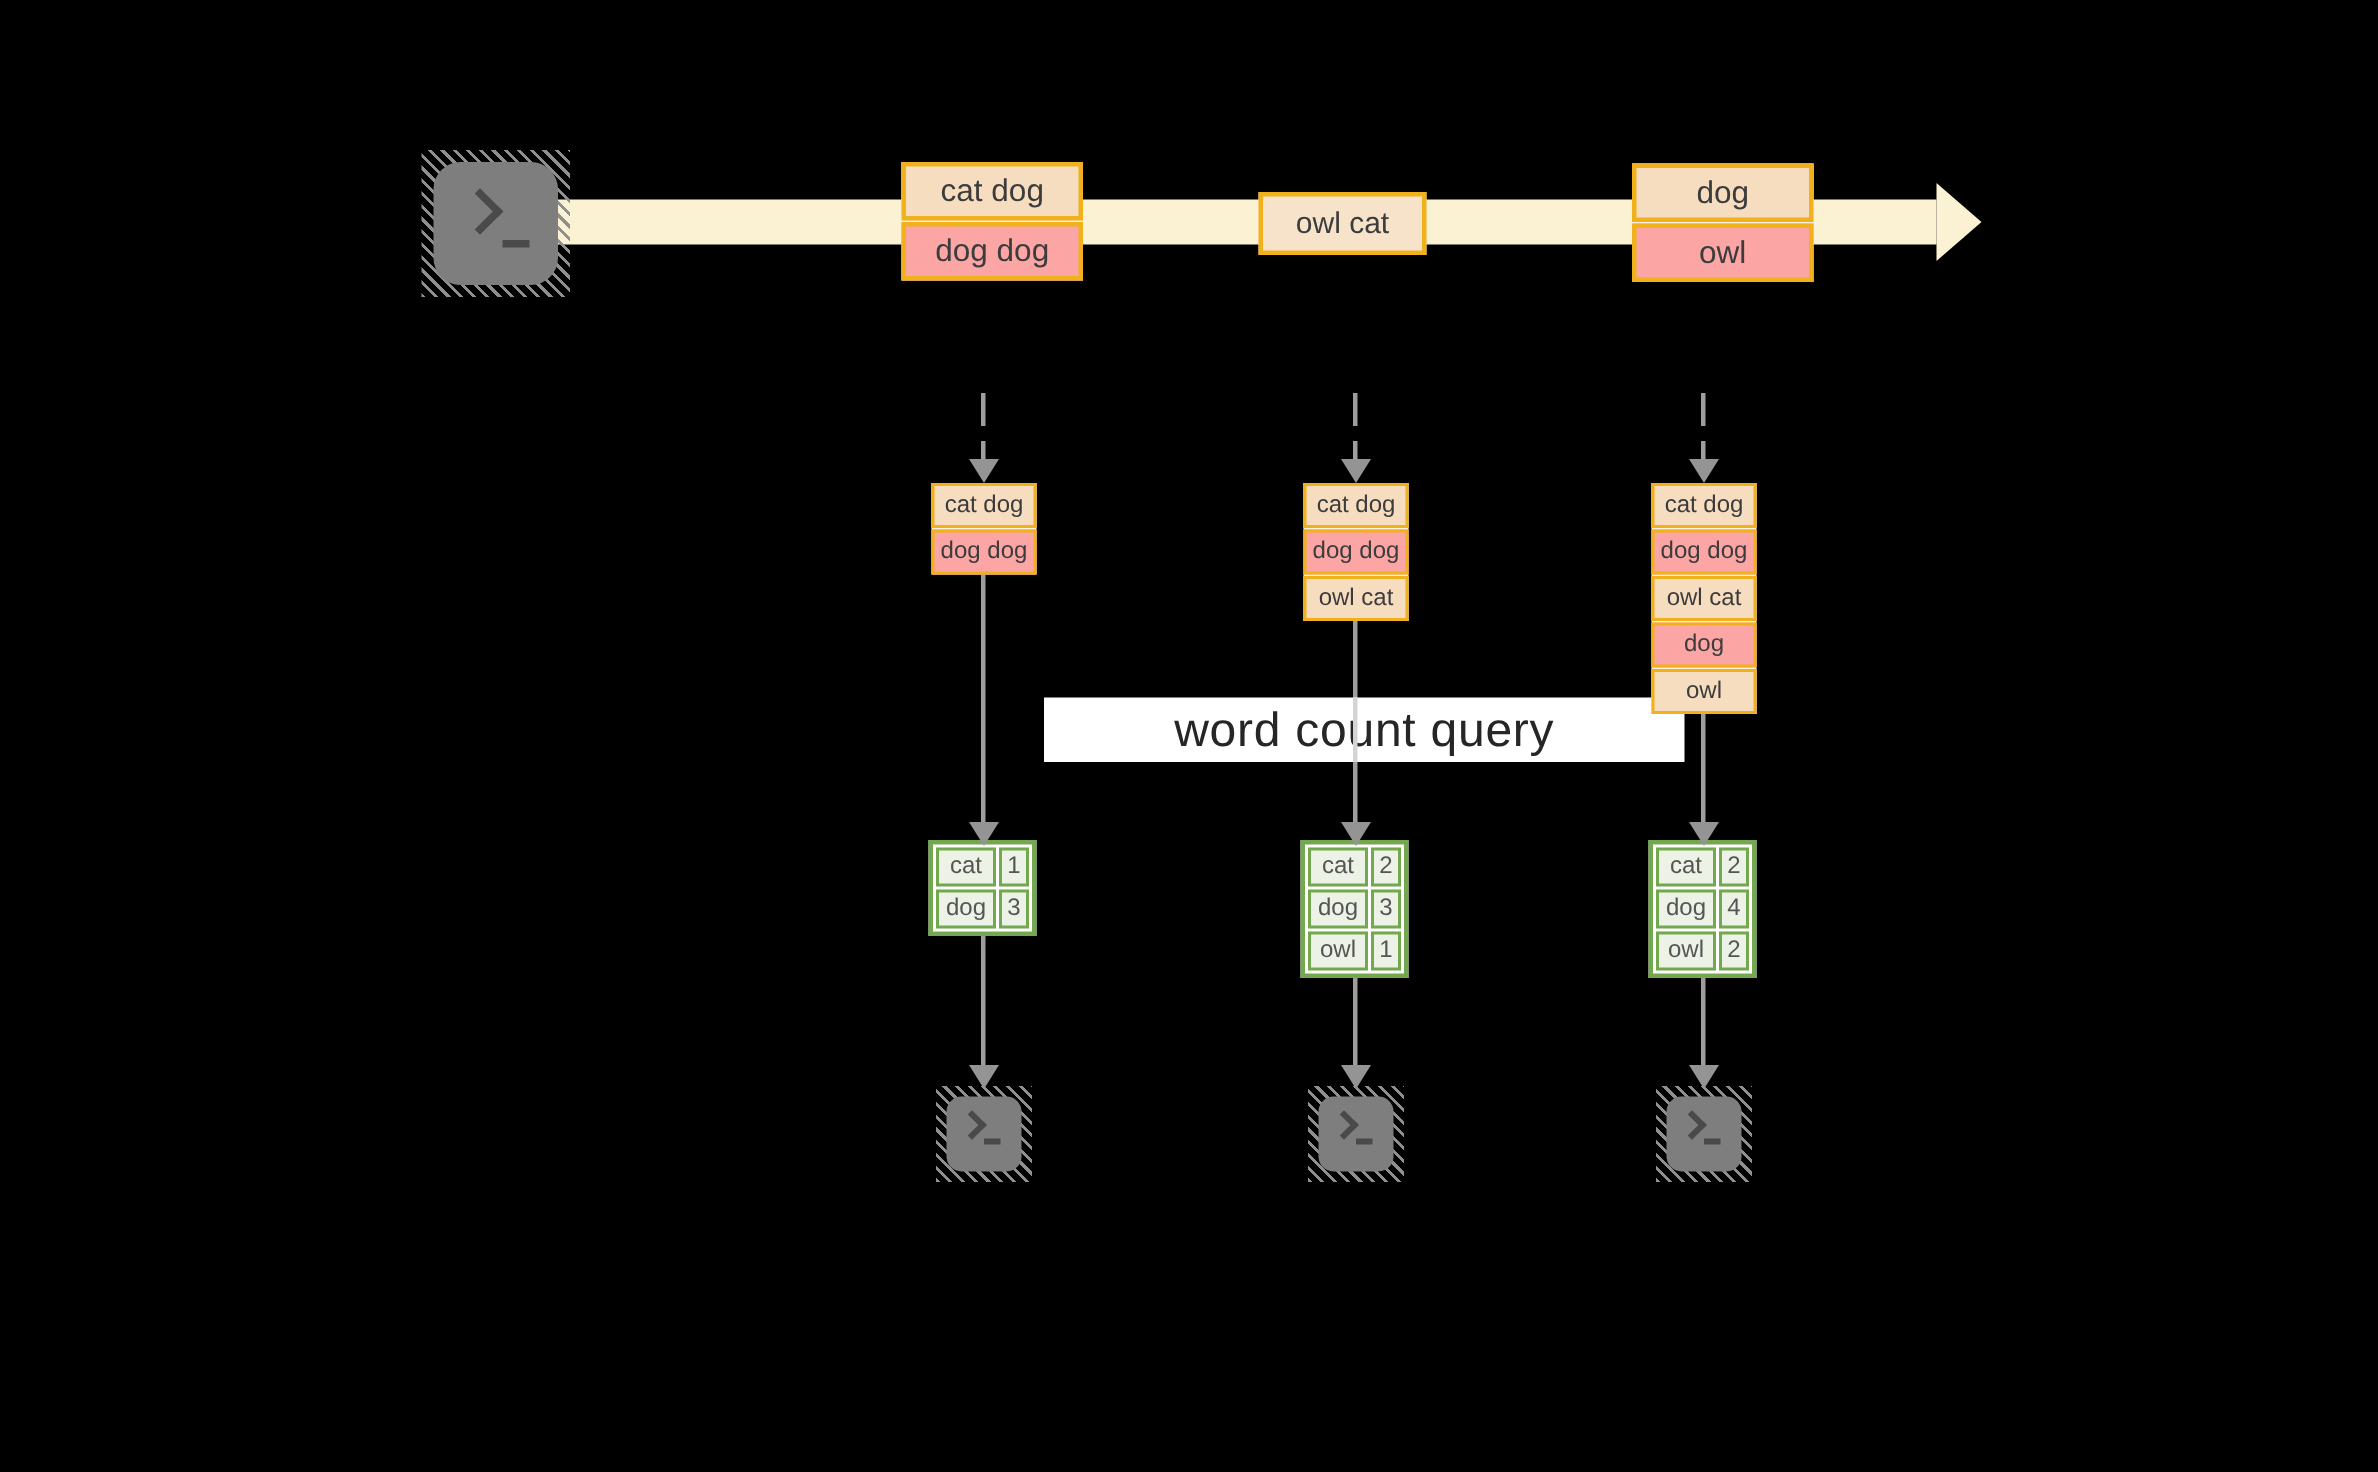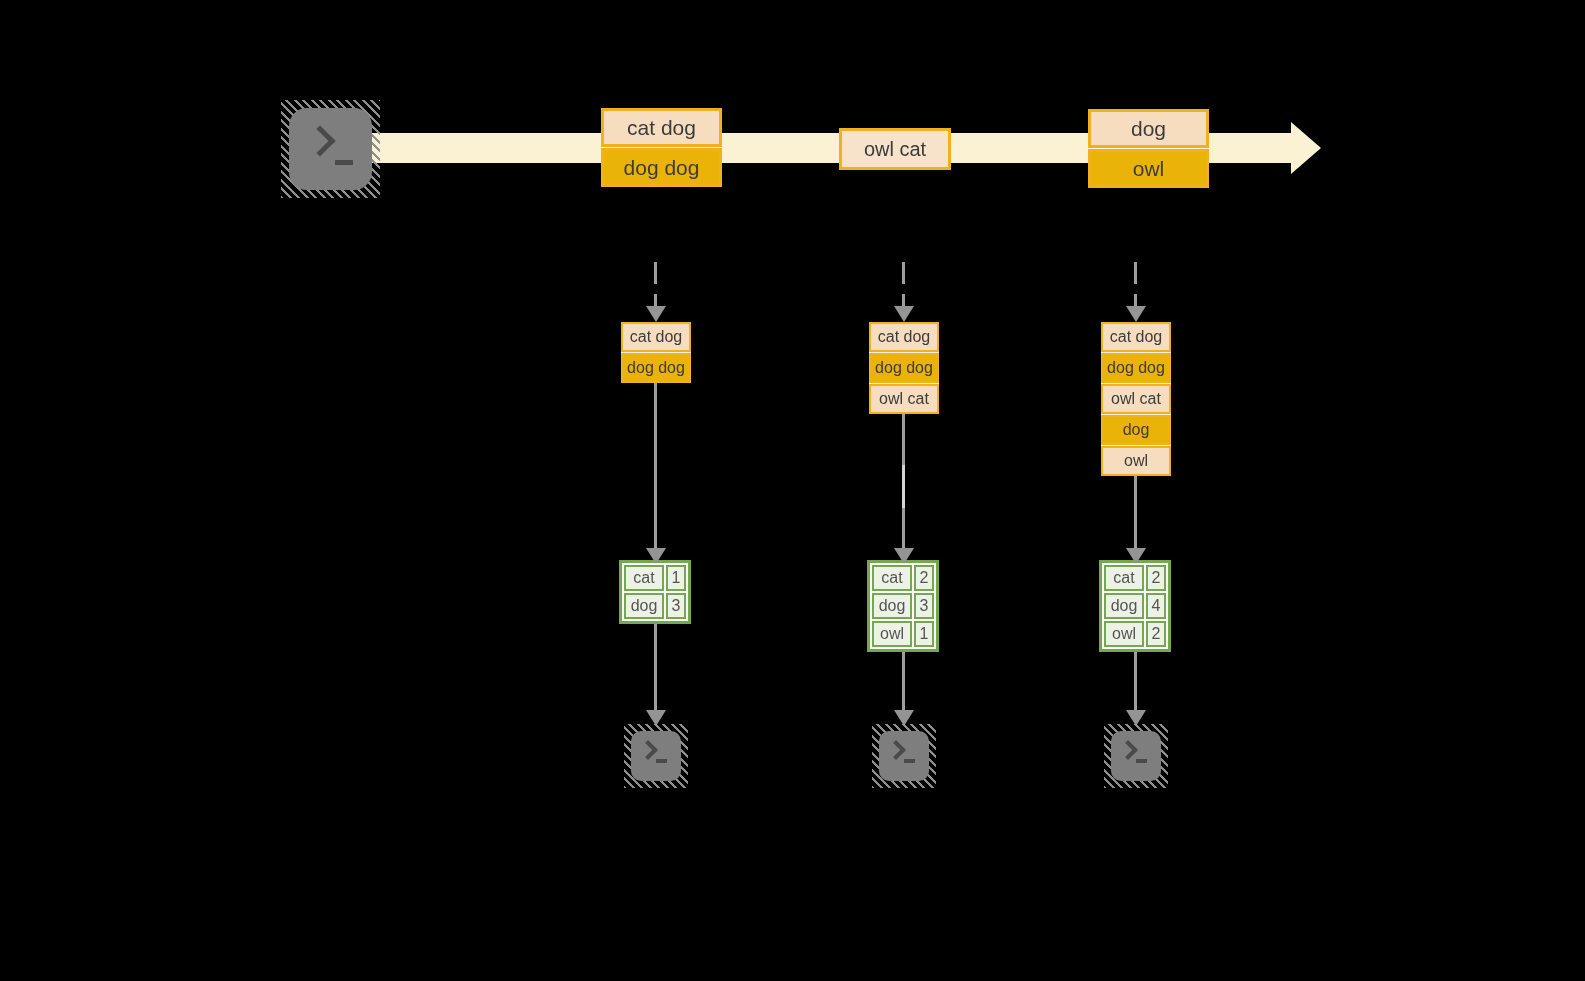--- a/index.html
+++ b/index.html
@@ -19,21 +19,21 @@
       font-size:21px;color:#3C3C3C;}
   .tc + .tc{margin-top:1px;}
   .tc1{height:36px;border:3px solid #F1B11C;display:flex;align-items:center;justify-content:center;
       font-size:20px;color:#3C3C3C;}
   
   .ms{position:absolute;z-index:7;background:#FDF2E3;}
   .mc{height:26px;border:2px solid #F1B11C;display:flex;align-items:center;justify-content:center;
       font-size:16px;color:#3C3C3C;}
   .mc + .mc{margin-top:1px;}
   .dark{background:#F7DDC0;}
-  .light{background:#eab308;}
+  .light{background:#fca5a5;}
   .mid{background:#F7E2CA;}
   
   .gt{position:absolute;z-index:7;background:#FFFFFF;border:3px solid #74A84E;padding:2px;}
   .gr{display:flex;gap:2px;}
   .gr + .gr{margin-top:2px;}
   .gc{height:22px;border:2px solid #74A84E;background:#EDF2E7;display:flex;align-items:center;justify-content:center;
       font-size:16px;color:#555555;}
   .gw{width:36px;}
   .gn{width:16px;}
   
@@ -99,20 +99,23 @@
     <div class="mc dark">owl</div>
   </div>
 
   <div class="vline" style="left:654px;top:383px;height:165px;"></div>
   <div class="vline" style="left:902px;top:414px;height:134px;"></div>
   <div class="vline" style="left:1134px;top:476px;height:72px;"></div>
   <div class="ahead" style="left:646px;top:548px;"></div>
   <div class="ahead" style="left:894px;top:548px;"></div>
   <div class="ahead" style="left:1126px;top:548px;"></div>
 
+  <div class="banner" style="left:696px;top:465px;width:427px;height:43px;">
+    <span>word count query</span>
+  </div>
   <div class="thruline" style="left:902px;top:465px;height:43px;"></div>
 
   <div class="gt" style="left:619px;top:560px;">
     <div class="gr">
       <div class="gc gw">cat</div>
       <div class="gc gn">1</div>
     </div>
     <div class="gr">
       <div class="gc gw">dog</div>
       <div class="gc gn">3</div>

